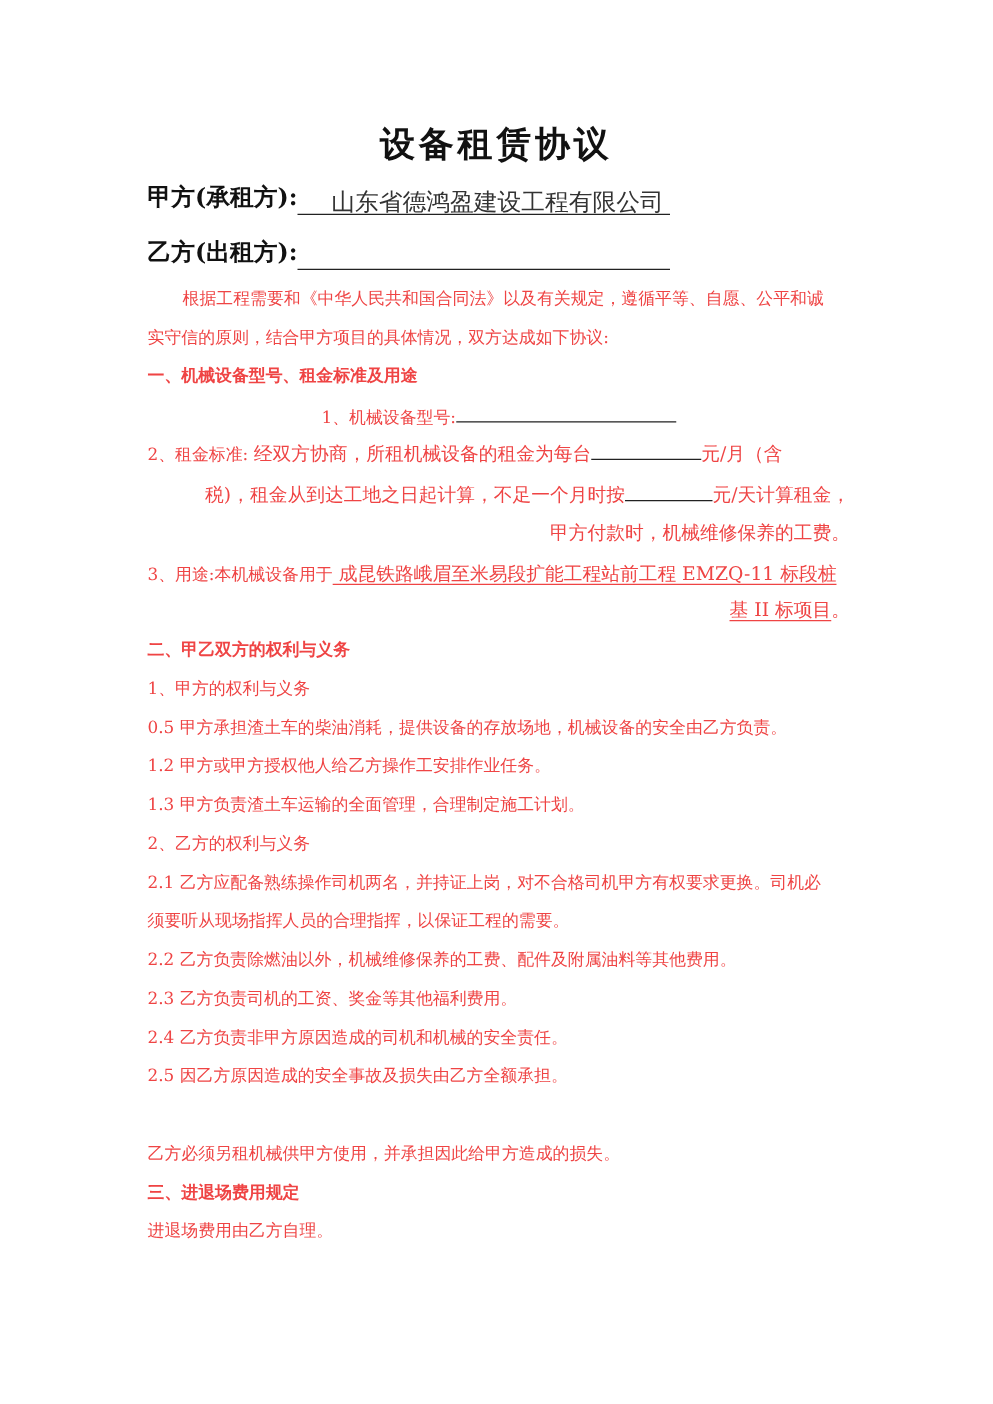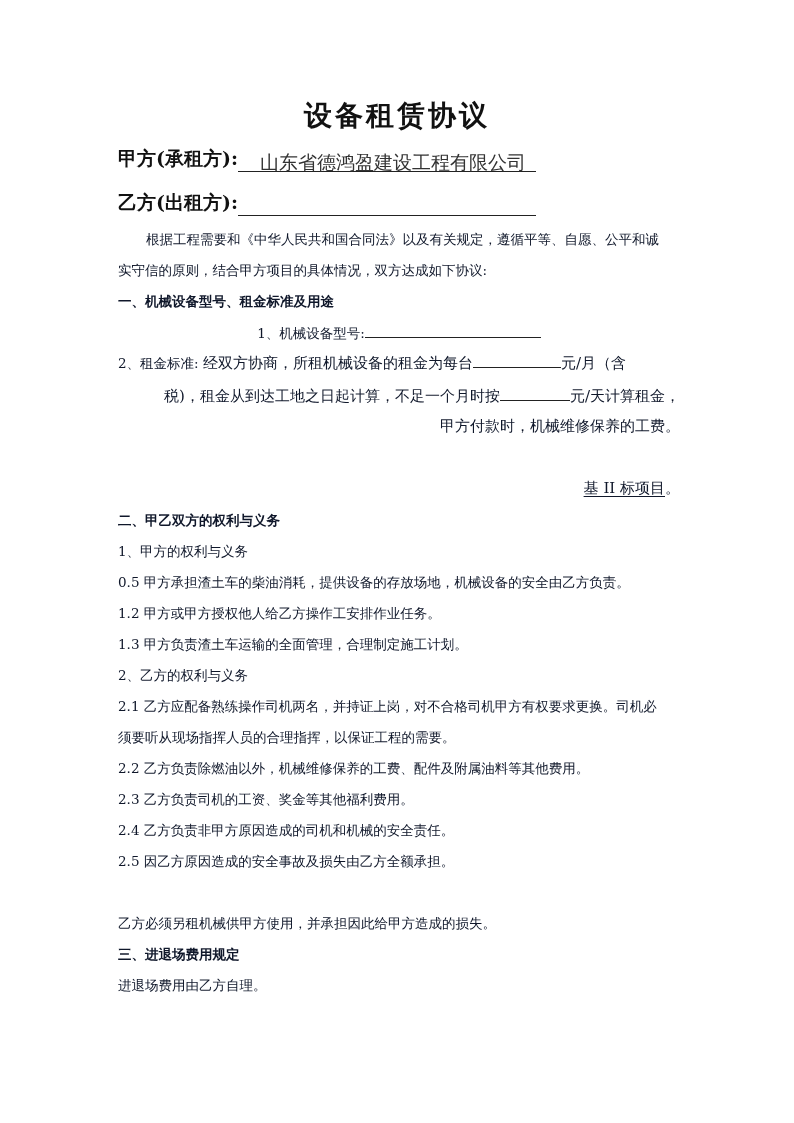--- a/index.html
+++ b/index.html
@@ -1,24 +1,24 @@
 <!DOCTYPE html>
 <html><head>
 <meta charset="utf-8">
 <style>
   html, body { margin: 0; padding: 0; background: #ffffff; }
   body { width: 794px; height: 1123px; position: relative; overflow: hidden;
          font-family: "DejaVu Serif", "Liberation Serif", serif; color: #111; }
   .page { position: absolute; left: 0; top: 0; width: 794px; height: 843px; }
   .title { position: absolute; left: 0; width: 794px; top: 96px; text-align: center;
            font-size: 28px; font-weight: bold; letter-spacing: 3px; line-height: 40px; }
-  .party { position: absolute; left: 118px; font-size: 19px; font-weight: bold; line-height: 28px; white-space: nowrap; }
+  .party { position: absolute; left: 118px; font-size: 19px; font-weight: bold; line-height: 28px; white-space: nowrap; text-align: center; }
   .party .fill { display: inline-block; border-bottom: 1.5px solid #222; font-weight: normal;
                  color: #333; padding-left: 22px; box-sizing: border-box; height: 24px; vertical-align: bottom; }
-  .line { position: absolute; left: 118px; width: 562px; font-size: 13.5px; line-height: 20px; white-space: nowrap; color: #0f172a; }
+  .line { position: absolute; left: 118px; width: 562px; font-size: 13.5px; line-height: 20px; white-space: nowrap; color: #ef4444; }
   .line.bold { font-weight: bold; }
   .line.indent { left: 146px; }
   .blank { display: inline-block; border-bottom: 1px solid #222; height: 15px; vertical-align: baseline; }
   .ul { text-decoration: underline; text-underline-offset: 3px; font-size: 15px; }
   .big { font-size: 15px; text-align: right; }
 </style>
 </head>
 <body>
 
 <div class="page">
@@ -43,20 +43,23 @@
   </div>
 
   <div class="line" style="top:352px;">
     <span>2、租金标准: </span><span class="big">经双方协商，所租机械设备的租金为每台</span><span class="blank" style="width:88px;"></span><span class="big">元/月（含</span>
   </div>
   <div class="line big" style="top:385px;">
     <span>税)，租金从到达工地之日起计算，不足一个月时按</span><span class="blank" style="width:70px;"></span><span>元/天计算租金，</span>
   </div>
   <div class="line big" style="top:416px;">甲方付款时，机械维修保养的工费。</div>
 
+  <div class="line" style="top:449px;">
+    <span>3、用途:本机械设备用于</span><span class="ul"> 成昆铁路峨眉至米易段扩能工程站前工程 EMZQ-11 标段桩</span>
+  </div>
   <div class="line big" style="top:478px;">
     <span class="ul">基 II 标项目</span><span>。</span>
   </div>
 
   <div class="line bold" style="top:510px;">二、甲乙双方的权利与义务</div>
   <div class="line" style="top:541px;">1、甲方的权利与义务</div>
   <div class="line" style="top:572px;">0.5 甲方承担渣土车的柴油消耗，提供设备的存放场地，机械设备的安全由乙方负责。</div>
   <div class="line" style="top:603px;">1.2 甲方或甲方授权他人给乙方操作工安排作业任务。</div>
   <div class="line" style="top:634px;">1.3 甲方负责渣土车运输的全面管理，合理制定施工计划。</div>
   <div class="line" style="top:665px;">2、乙方的权利与义务</div>

